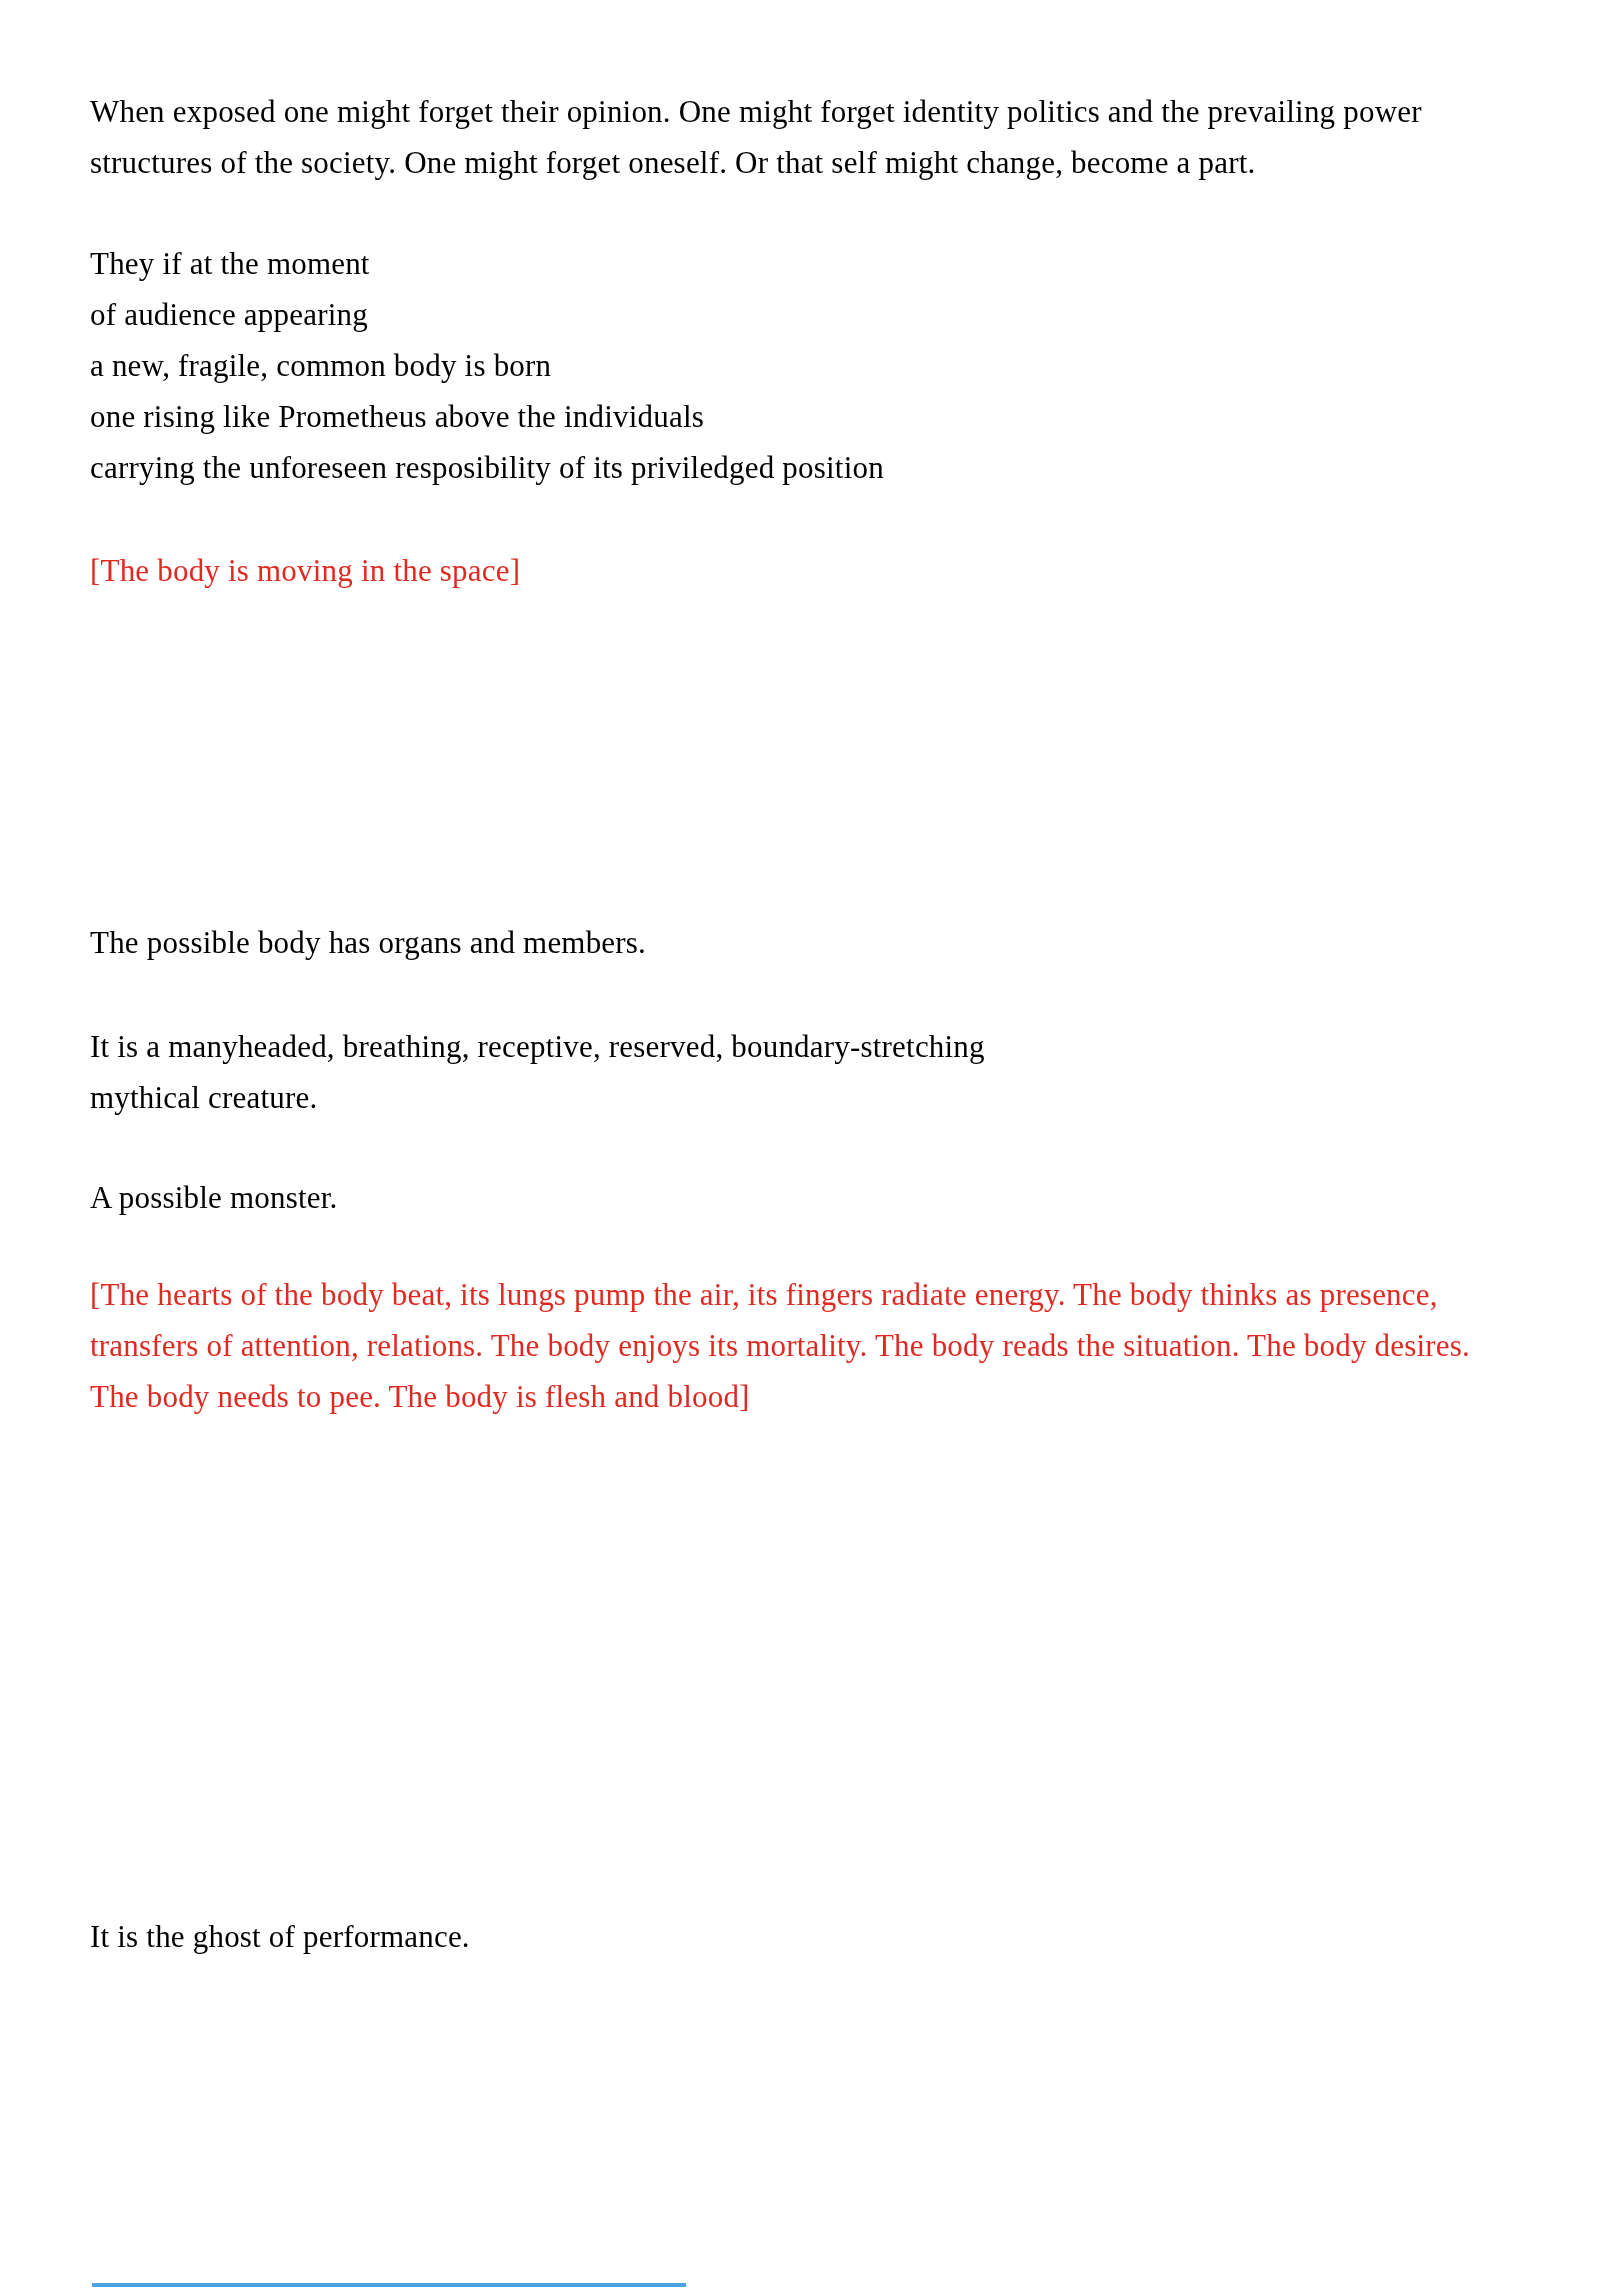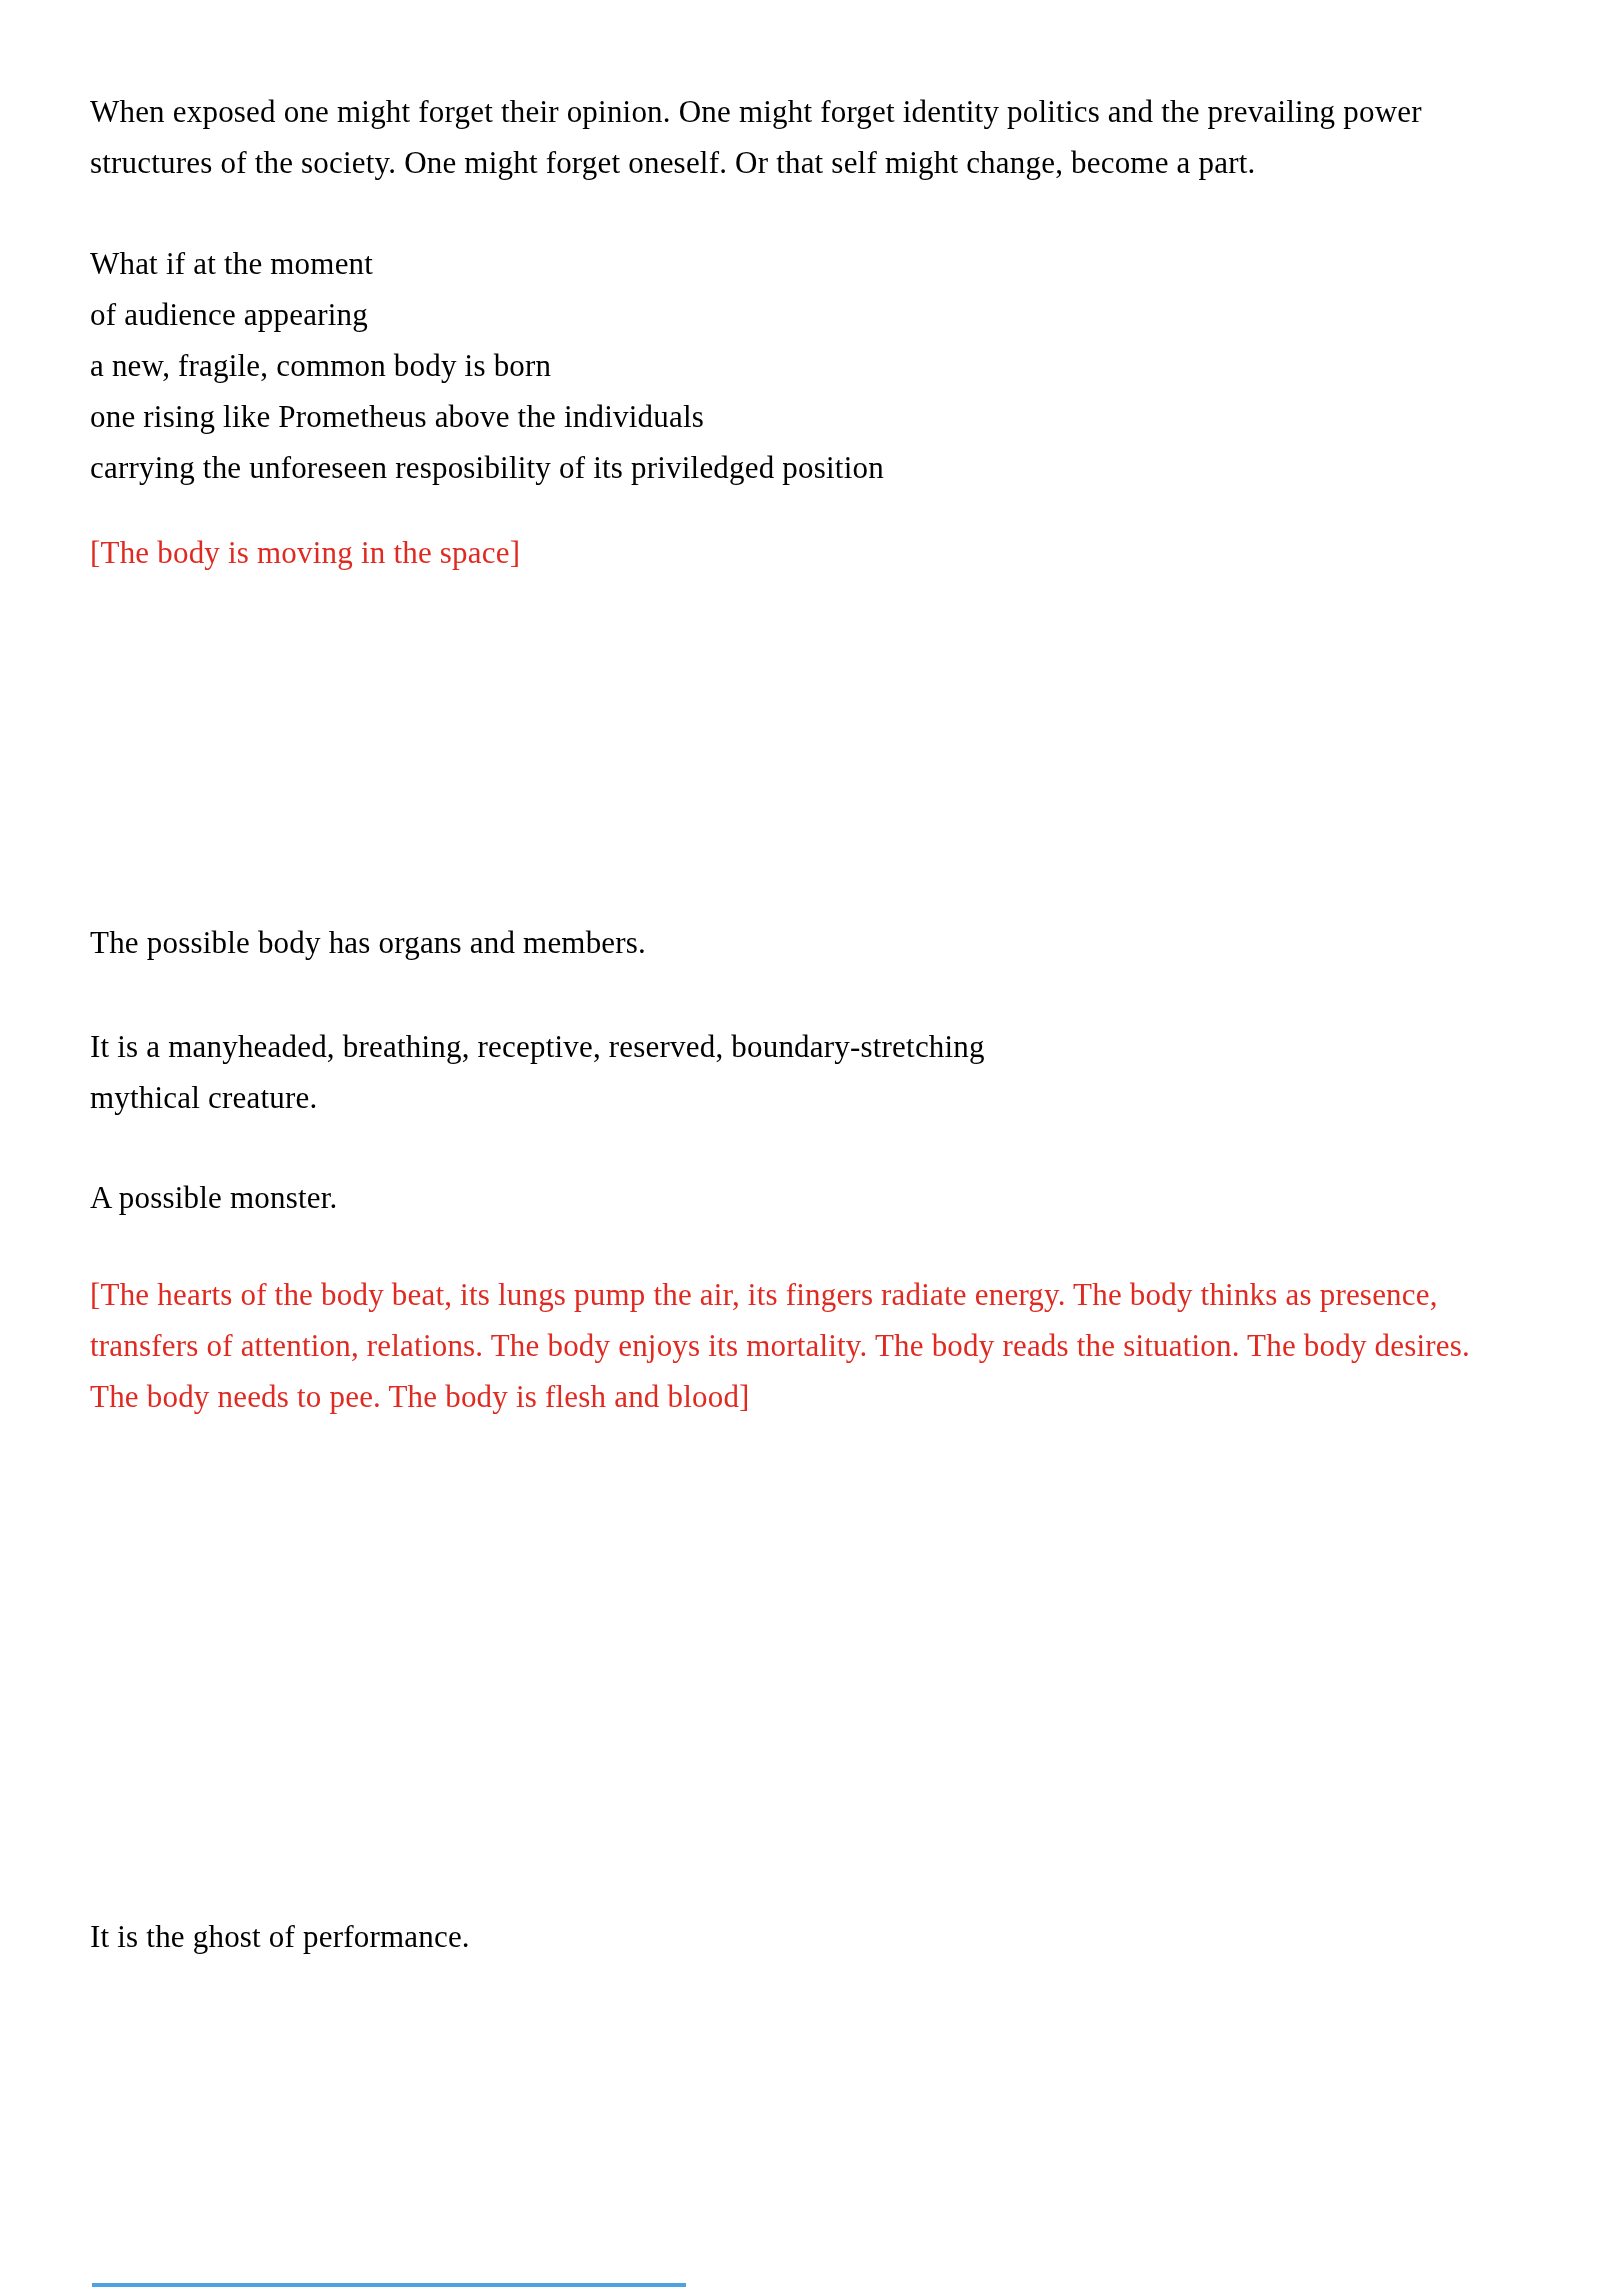--- a/index.html
+++ b/index.html
@@ -36,26 +36,26 @@
     background: #4ba3e3;
   }
 </style>
 </head>
 <body>
 
 <div class="page">
 
   <div class="txt" style="top:86px">When exposed one might forget their opinion. One might forget identity politics and the prevailing power
 structures of the society. One might forget oneself. Or that self might change, become a part.</div>
-  <div class="txt" style="top:238px">What if at the moment
+  <div class="txt" style="top:238px">They if at the moment
 of audience appearing
 a new, fragile, common body is born
 one rising like Prometheus above the individuals
 carrying the unforeseen resposibility of its priviledged position</div>
-  <div class="txt red" style="top:527px">[The body is moving in the space]</div>
+  <div class="txt red" style="top:545px">[The body is moving in the space]</div>
   <div class="txt" style="top:917px">The possible body has organs and members.</div>
   <div class="txt" style="top:1021px">It is a manyheaded, breathing, receptive, reserved, boundary-stretching
 mythical creature.</div>
   <div class="txt" style="top:1172px">A possible monster.</div>
   <div class="txt red" style="top:1269px">[The hearts of the body beat, its lungs pump the air, its fingers radiate energy. The body thinks as presence,
 transfers of attention, relations. The body enjoys its mortality. The body reads the situation. The body desires.
 The body needs to pee. The body is flesh and blood]</div>
   <div class="txt" style="top:1911px">It is the ghost of performance.</div>
 
   <div class="footer-rule"></div>

